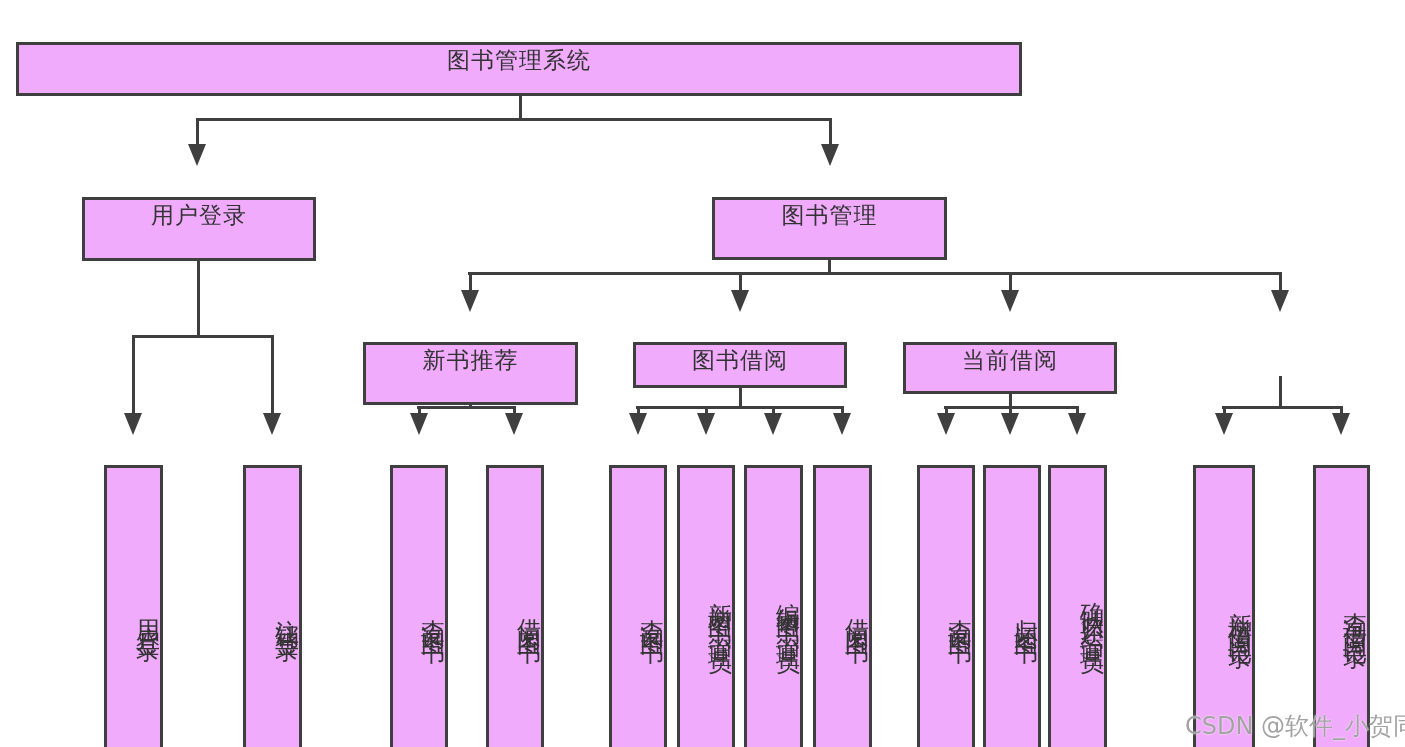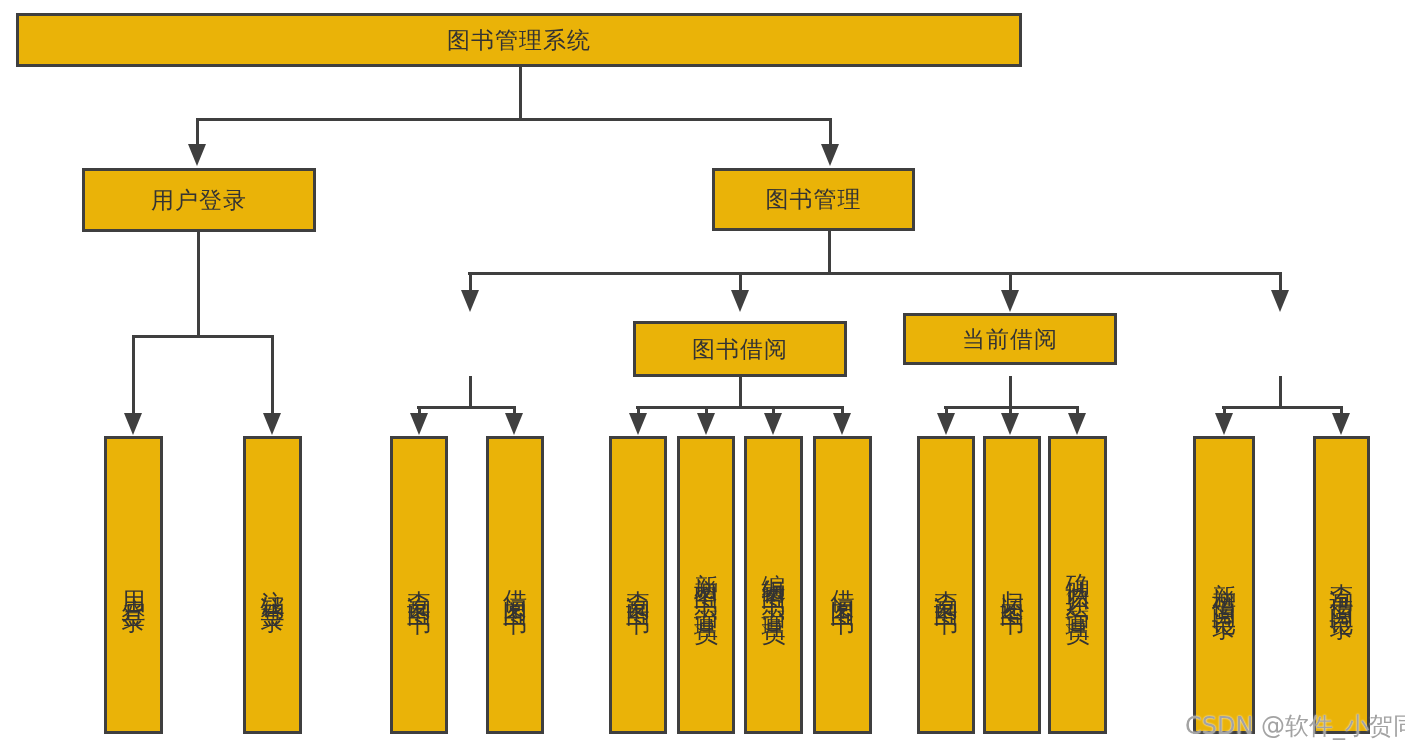--- a/index.html
+++ b/index.html
@@ -15,30 +15,30 @@
     position: relative;
     width: 1405px;
     height: 747px;
     background: var(--bg);
     font-family: "DejaVu Sans", "Liberation Sans", sans-serif;
     color: var(--text);
     overflow: hidden;
   }
   .box {
     position: absolute;
-    background: #eab308;
+    background: #f0abfc;
     border: 3px solid var(--border);
     display: flex;
-    align-items: center;
     justify-content: center;
     font-size: 23px;
     letter-spacing: 1px;
     color: var(--text);
     text-align: center;
     z-index: 2;
+    margin-top: 29px;
   }
   .box.vert {
     writing-mode: vertical-rl;
     font-size: 24px;
     letter-spacing: 7px;
     line-height: 1;
   }
   .hline {
     position: absolute;
     height: 3px;
@@ -133,25 +133,28 @@
   <div class="arrow" style="left:1215px;top:413px"></div>
   <div class="arrow" style="left:1332px;top:413px"></div>
 
   <div class="box" style="left:16px;top:13px;width:1006px;height:54px">
     <span>图书管理系统</span>
   </div>
 
   <div class="box" style="left:82px;top:168px;width:234px;height:64px">
     <span>用户登录</span>
   </div>
-  <div class="box" style="left:712px;top:168px;width:203px;height:63px">
+  <div class="box" style="left:712px;top:168px;width:235px;height:63px">
     <span>图书管理</span>
   </div>
 
-  <div class="box" style="left:633px;top:321px;width:214px;height:56px">
+  <div class="box" style="left:363px;top:313px;width:215px;height:63px">
+    <span>新书推荐</span>
+  </div>
+  <div class="box" style="left:633px;top:313px;width:214px;height:46px">
     <span>图书借阅</span>
   </div>
   <div class="box" style="left:903px;top:313px;width:214px;height:52px">
     <span>当前借阅</span>
   </div>
 
   <div class="box vert" style="left:104px;top:436px;width:59px;height:298px">
     <span>用户登录</span>
   </div>
   <div class="box vert" style="left:243px;top:436px;width:59px;height:298px">

